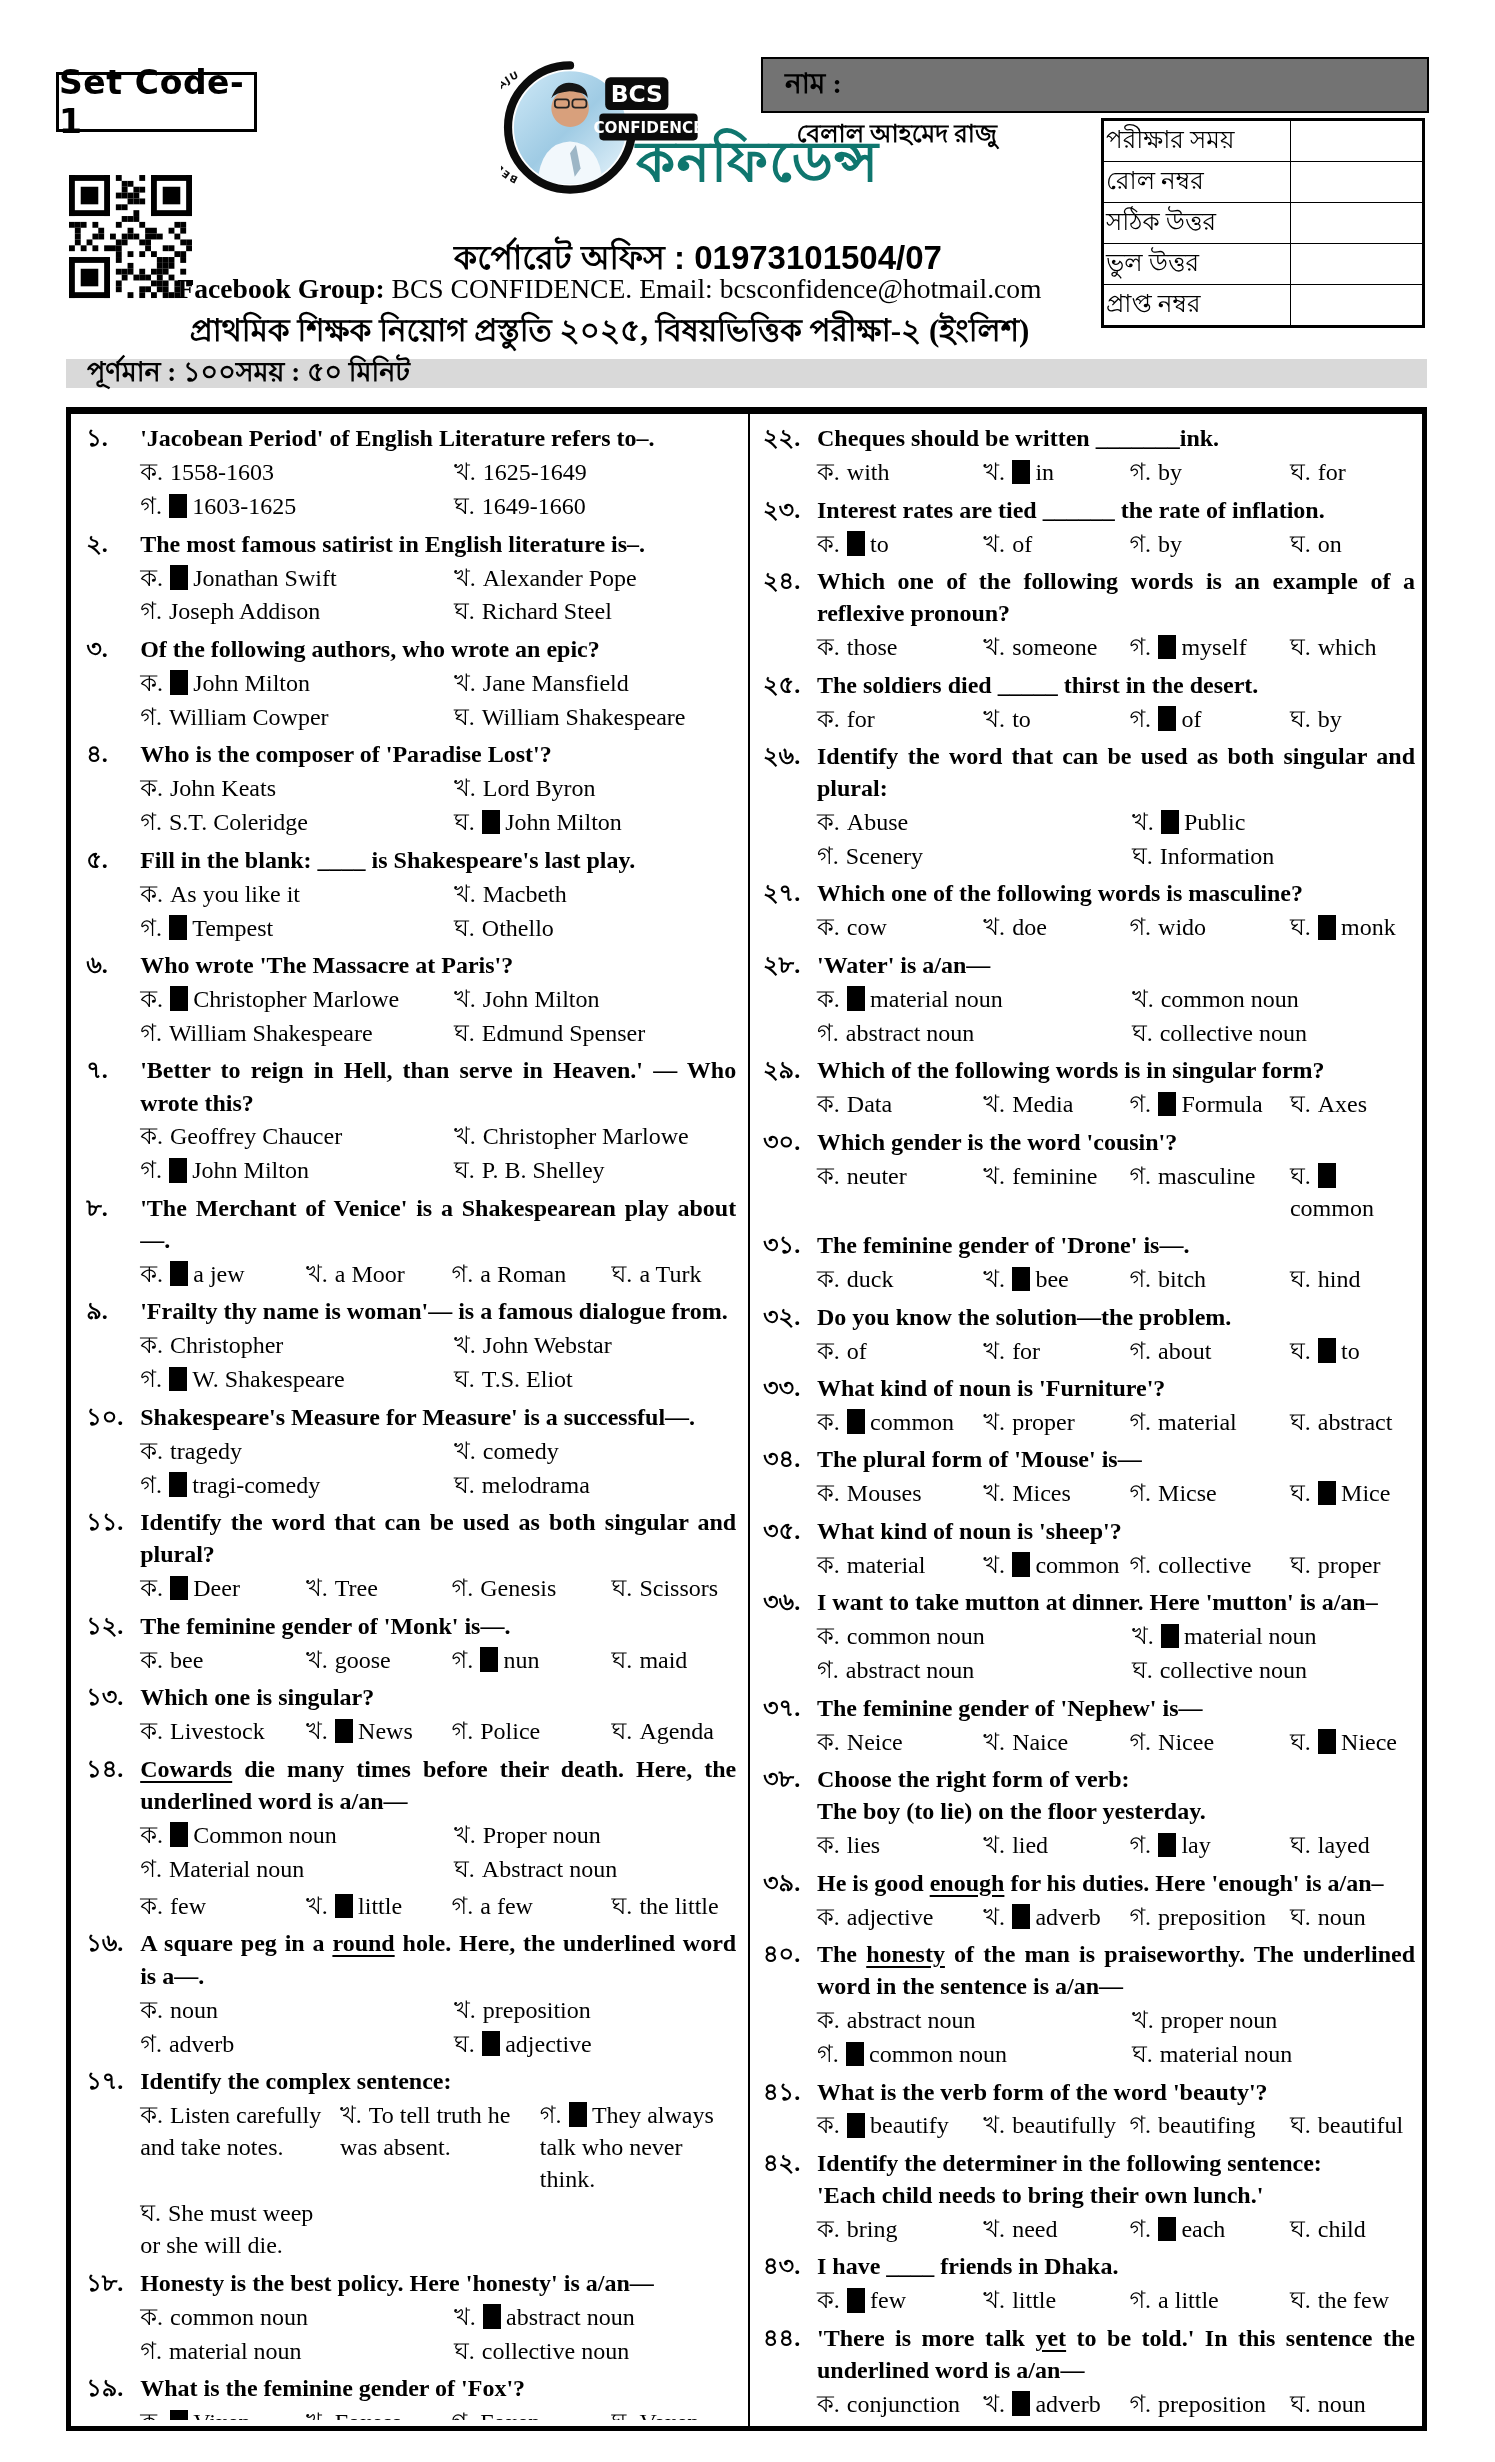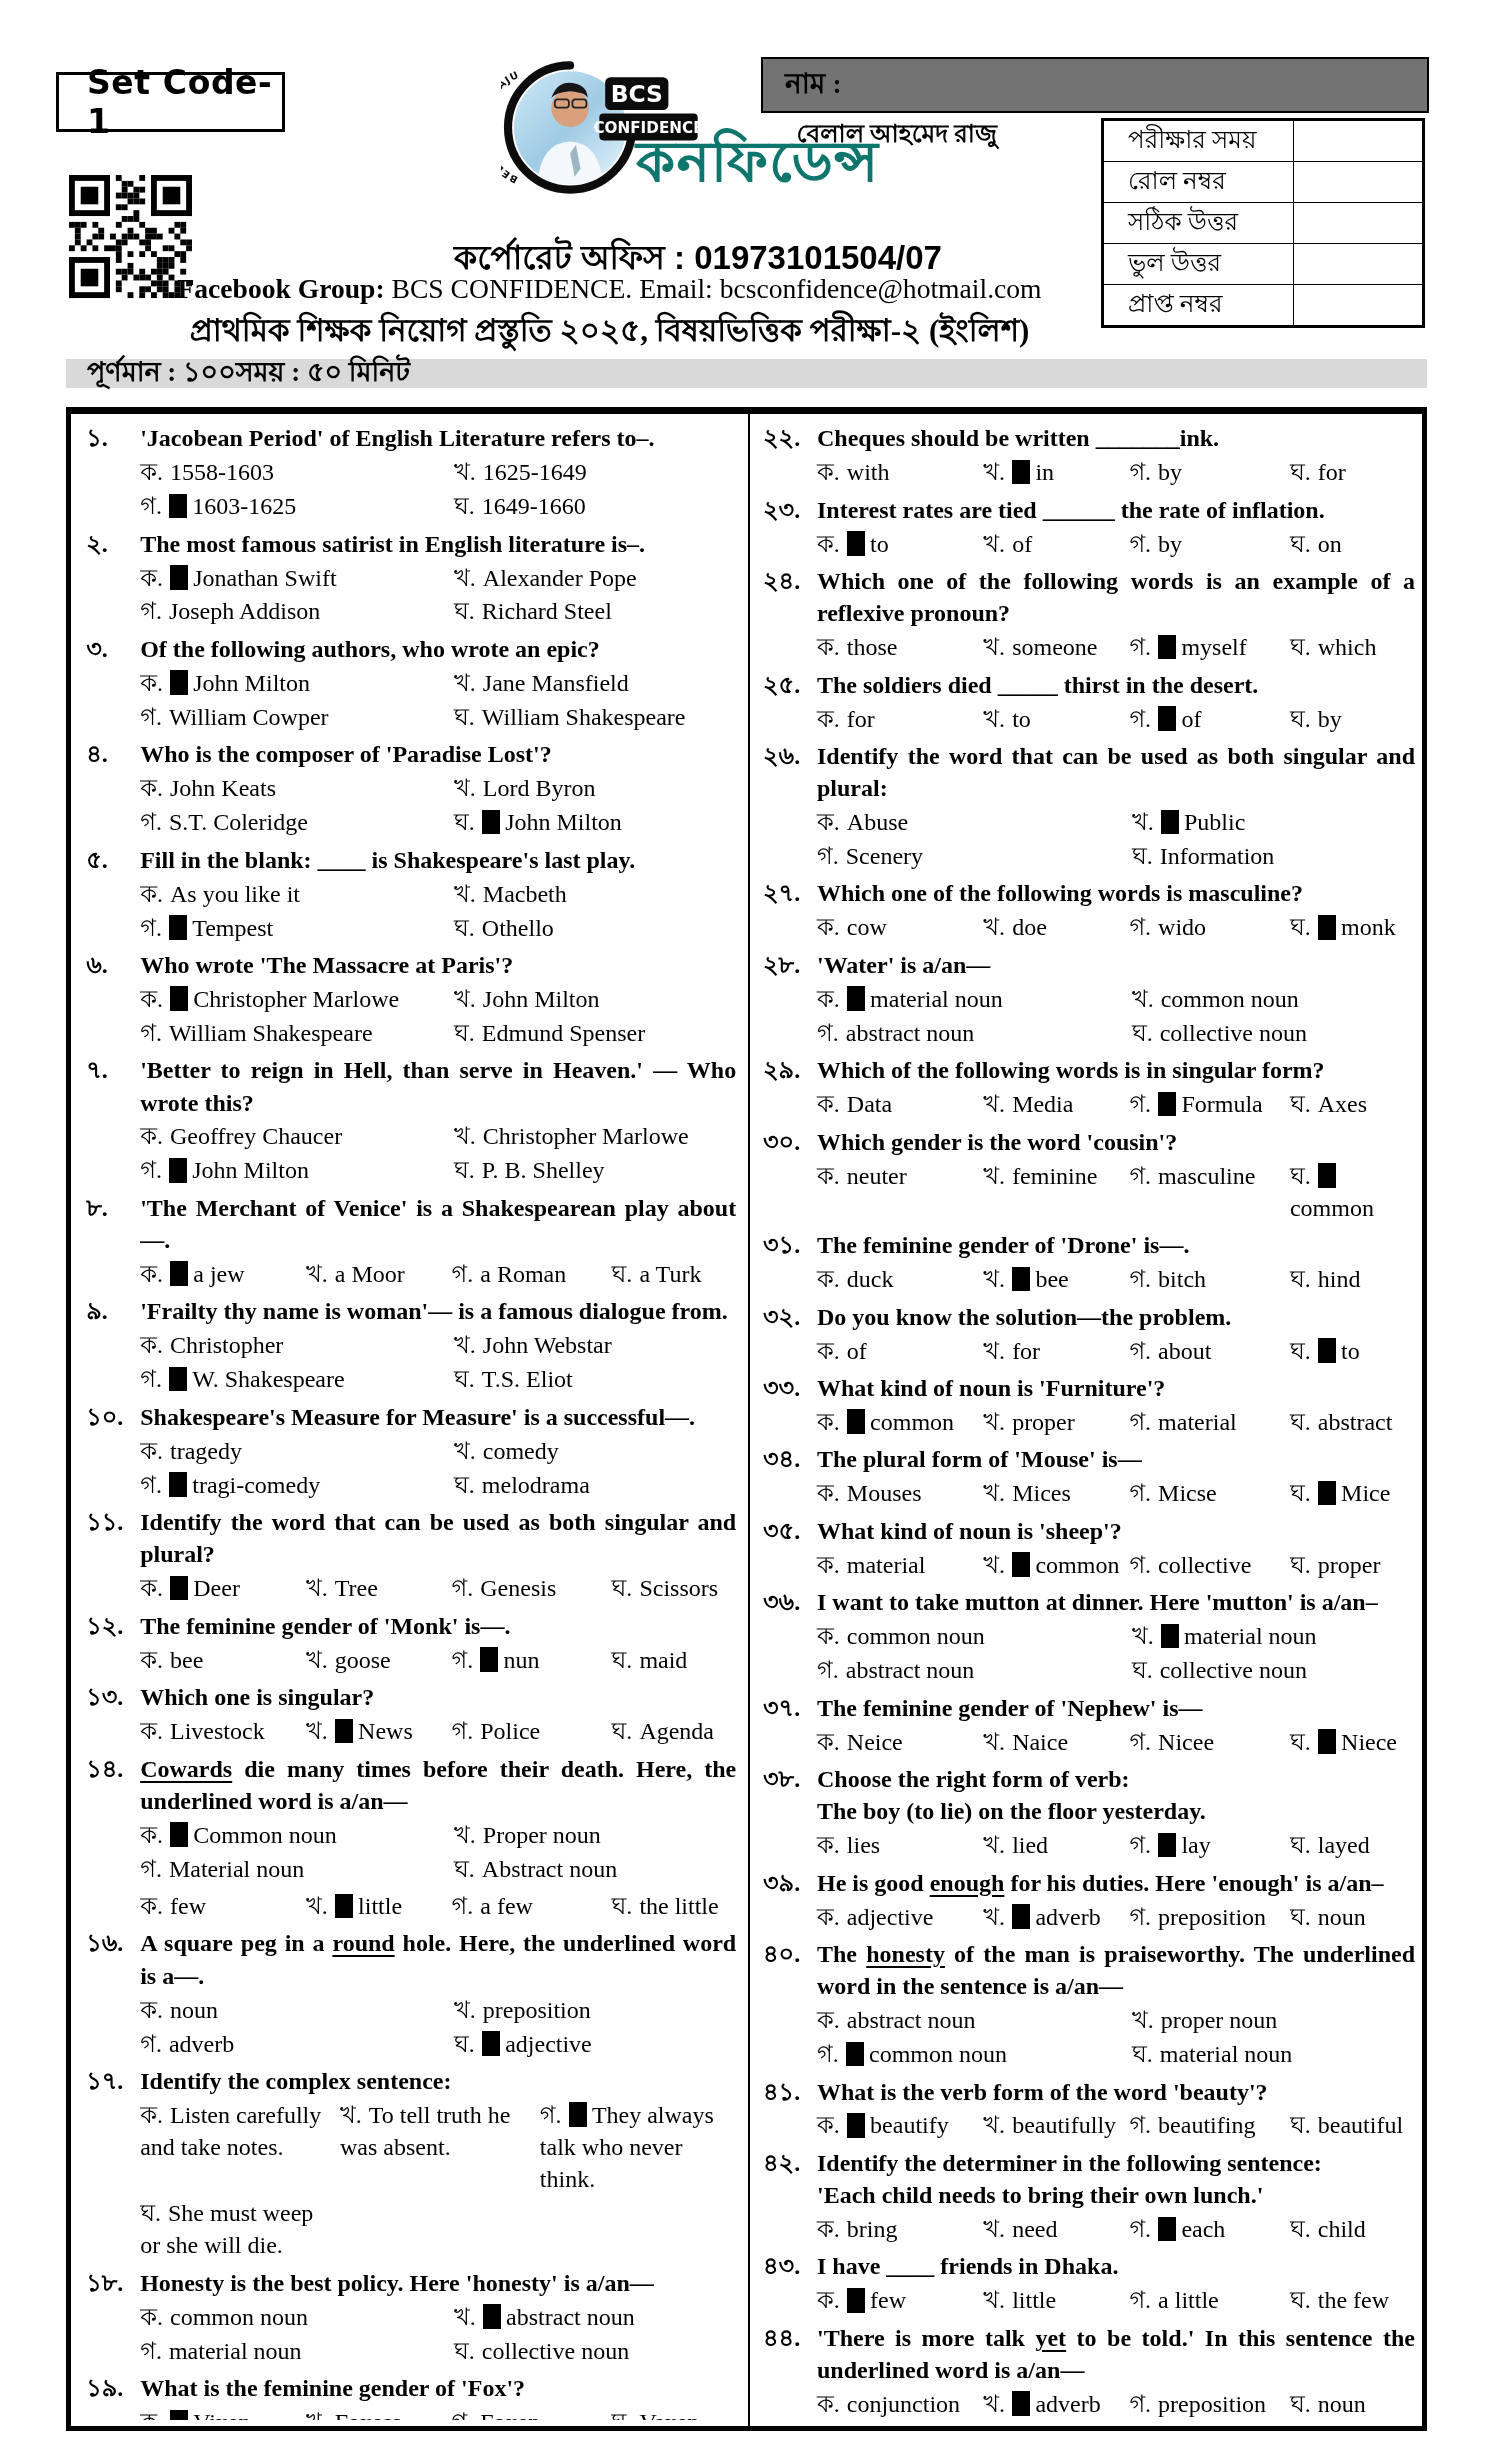--- a/index.html
+++ b/index.html
@@ -6,21 +6,21 @@
   body{
     width:1495px;height:2462px;position:relative;background:#ffffff;
     font-family:"Liberation Serif","DejaVu Serif",serif;color:#000;
     -webkit-font-smoothing:antialiased;
   }
   
   .set-code-box{
     position:absolute;left:56px;top:72px;width:195px;height:54px;
     border:3.5px solid #000;display:flex;align-items:center;justify-content:center;
     font-family:"DejaVu Sans","Liberation Sans",sans-serif;font-weight:700;
-    font-size:33px;letter-spacing:0.6px;background:#fff;padding-left:28px;
+    font-size:33px;letter-spacing:0.6px;background:#fff;
   }
   .qr-wrap{position:absolute;left:69px;top:175px;width:123px;height:126px;}
   .logo-wrap{position:absolute;left:501px;top:57px;width:199px;height:141px;}
   .owner-bn{
     position:absolute;left:786px;top:115px;width:211px;
     font-size:24.6px;font-weight:700;text-align:right;
   }
   .brand-bn{
     position:absolute;left:636px;top:134px;width:363px;
     font-size:56px;font-weight:700;color:#0f766e;line-height:1.0;
@@ -43,21 +43,21 @@
   .name-box{
     position:absolute;left:761px;top:57px;width:664px;height:52px;
     border:2.9px solid #000;display:flex;align-items:center;background:#737373;
   }
   .name-box .lbl{font-size:28px;font-weight:700;margin-left:22px;}
   .info-table{
     position:absolute;left:1101px;top:118px;width:324px;
     border:3.5px solid #000;border-collapse:collapse;background:#fff;
   }
   .info-table td{
-    border:1.8px solid #000;height:39px;font-size:24.6px;padding:0 24px;
+    border:1.8px solid #000;height:39px;font-size:24.6px;padding:0 2px;
   }
   .info-table td.k{width:176px;}
   .info-table td.v{width:123px;}
   .marks-bar{
     position:absolute;left:66px;top:359px;width:1361px;height:29px;
     background:#d9d9d9;display:flex;align-items:center;justify-content:flex-start;
     font-size:27px;font-weight:700;
   }
   .marks-bar .l{margin-left:21px;}
   .marks-bar .r{margin-right:21px;}

